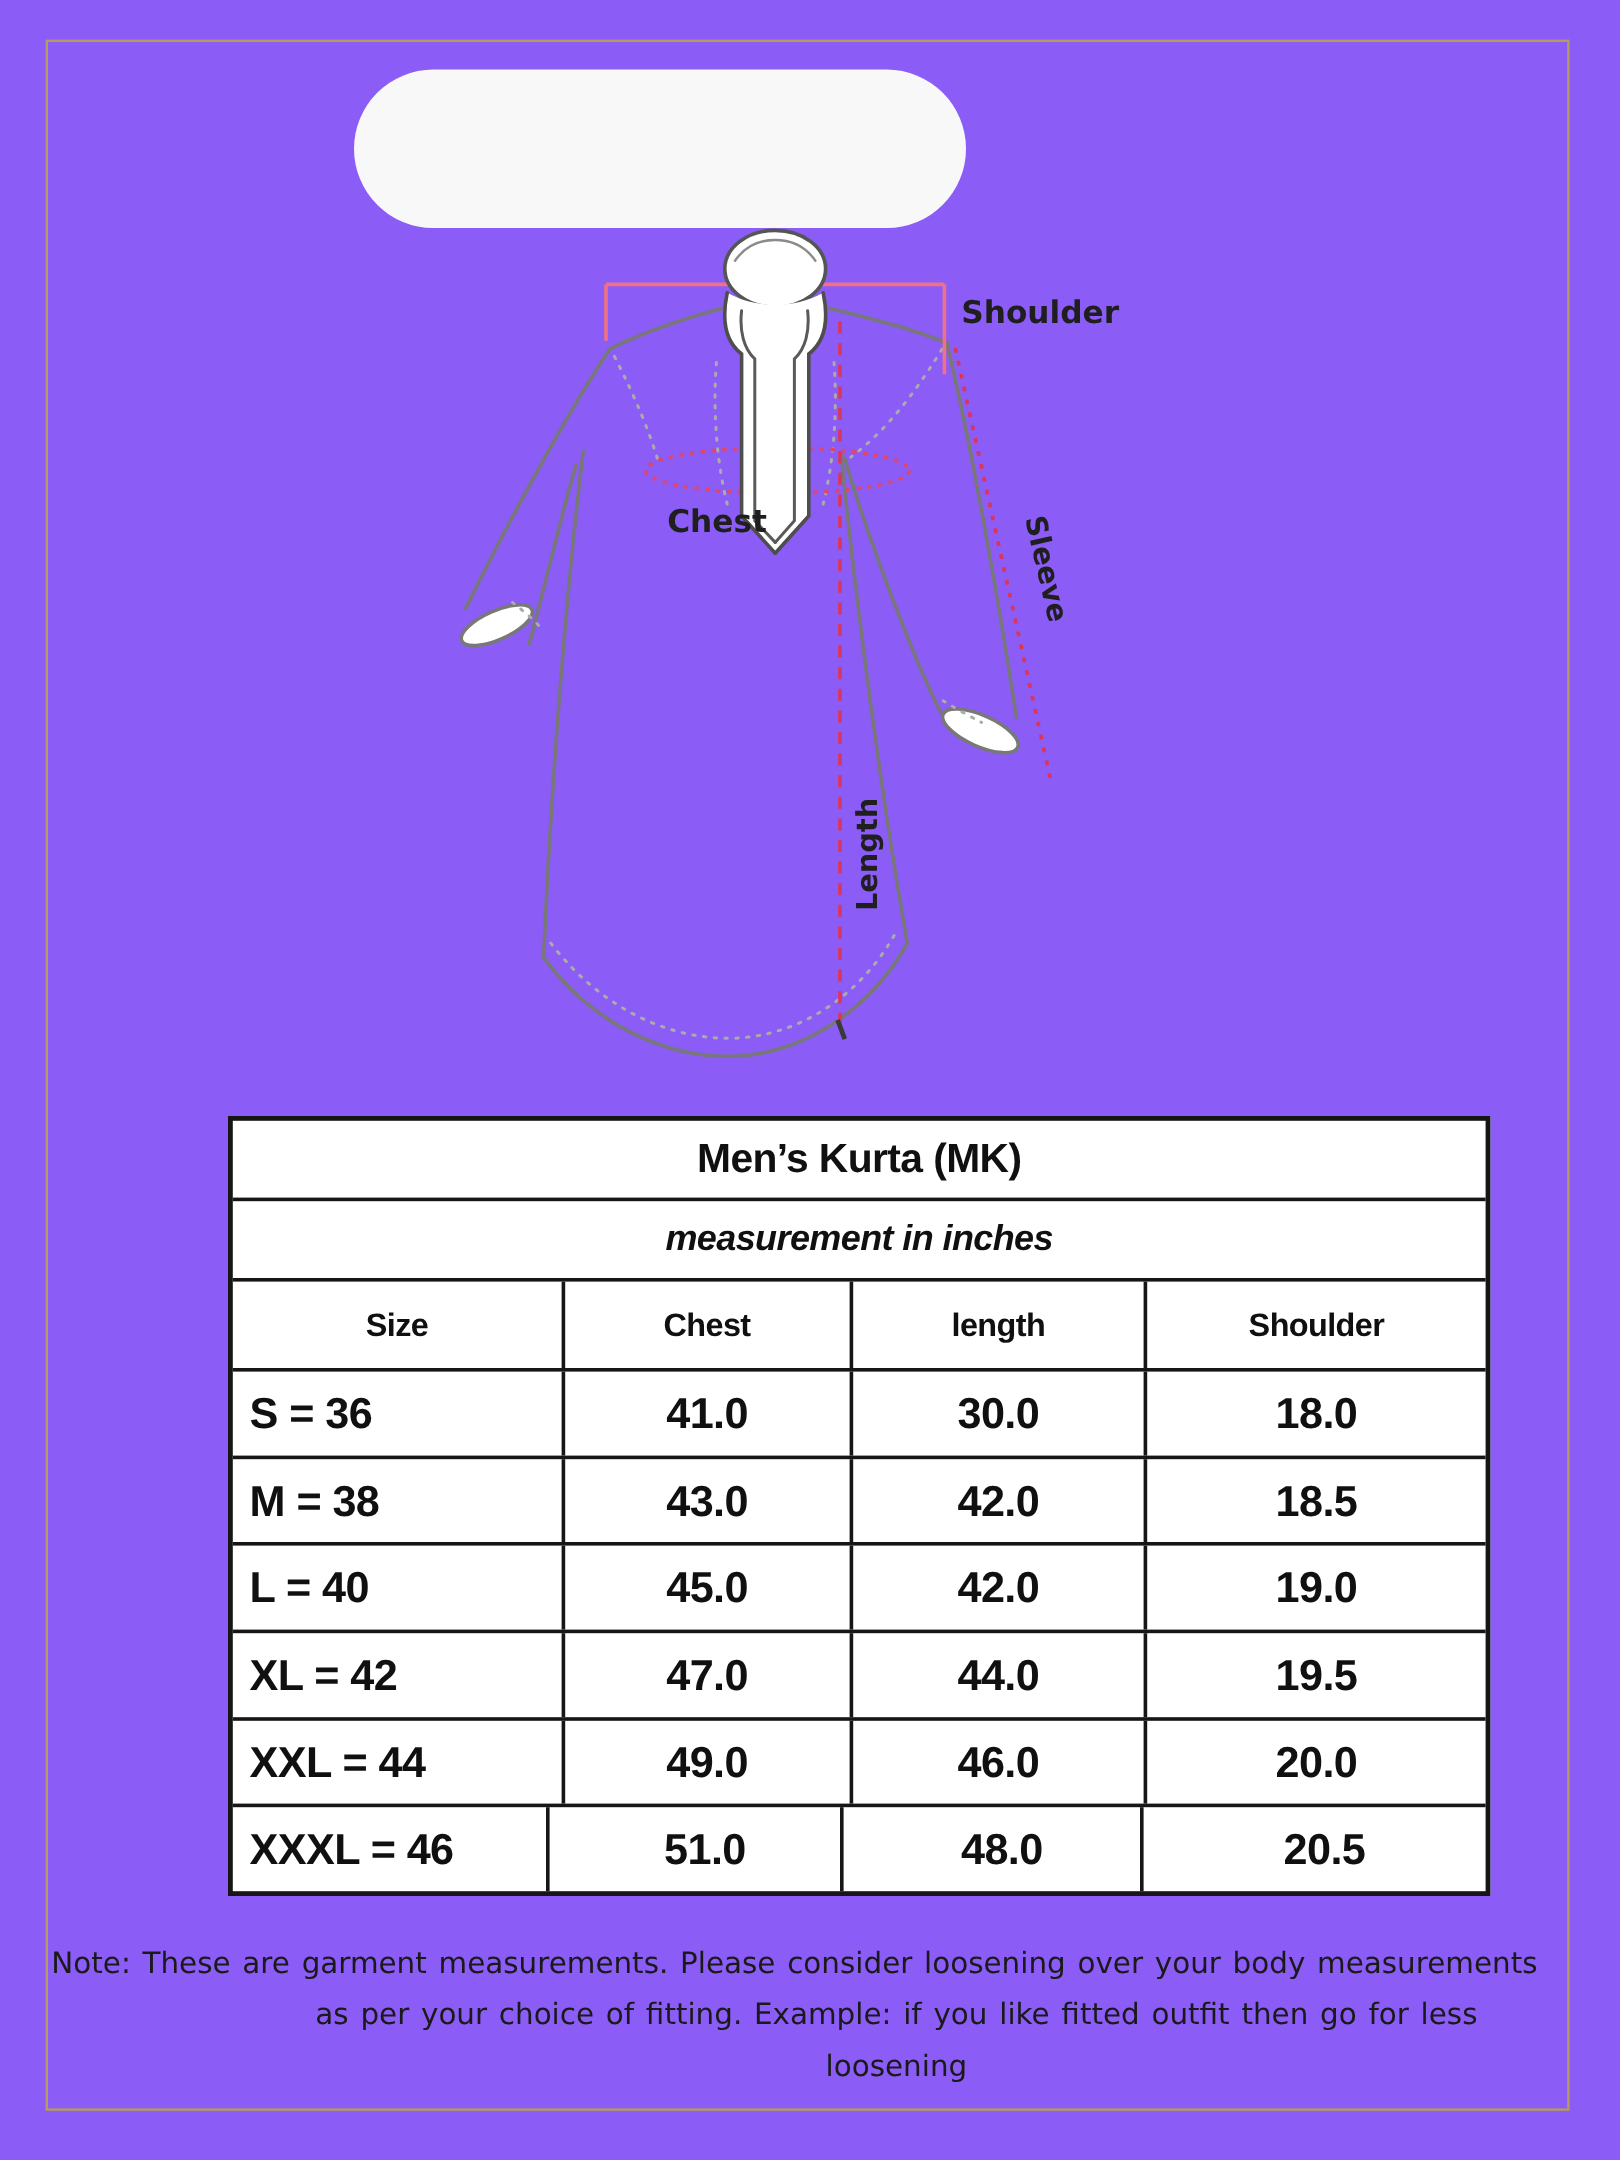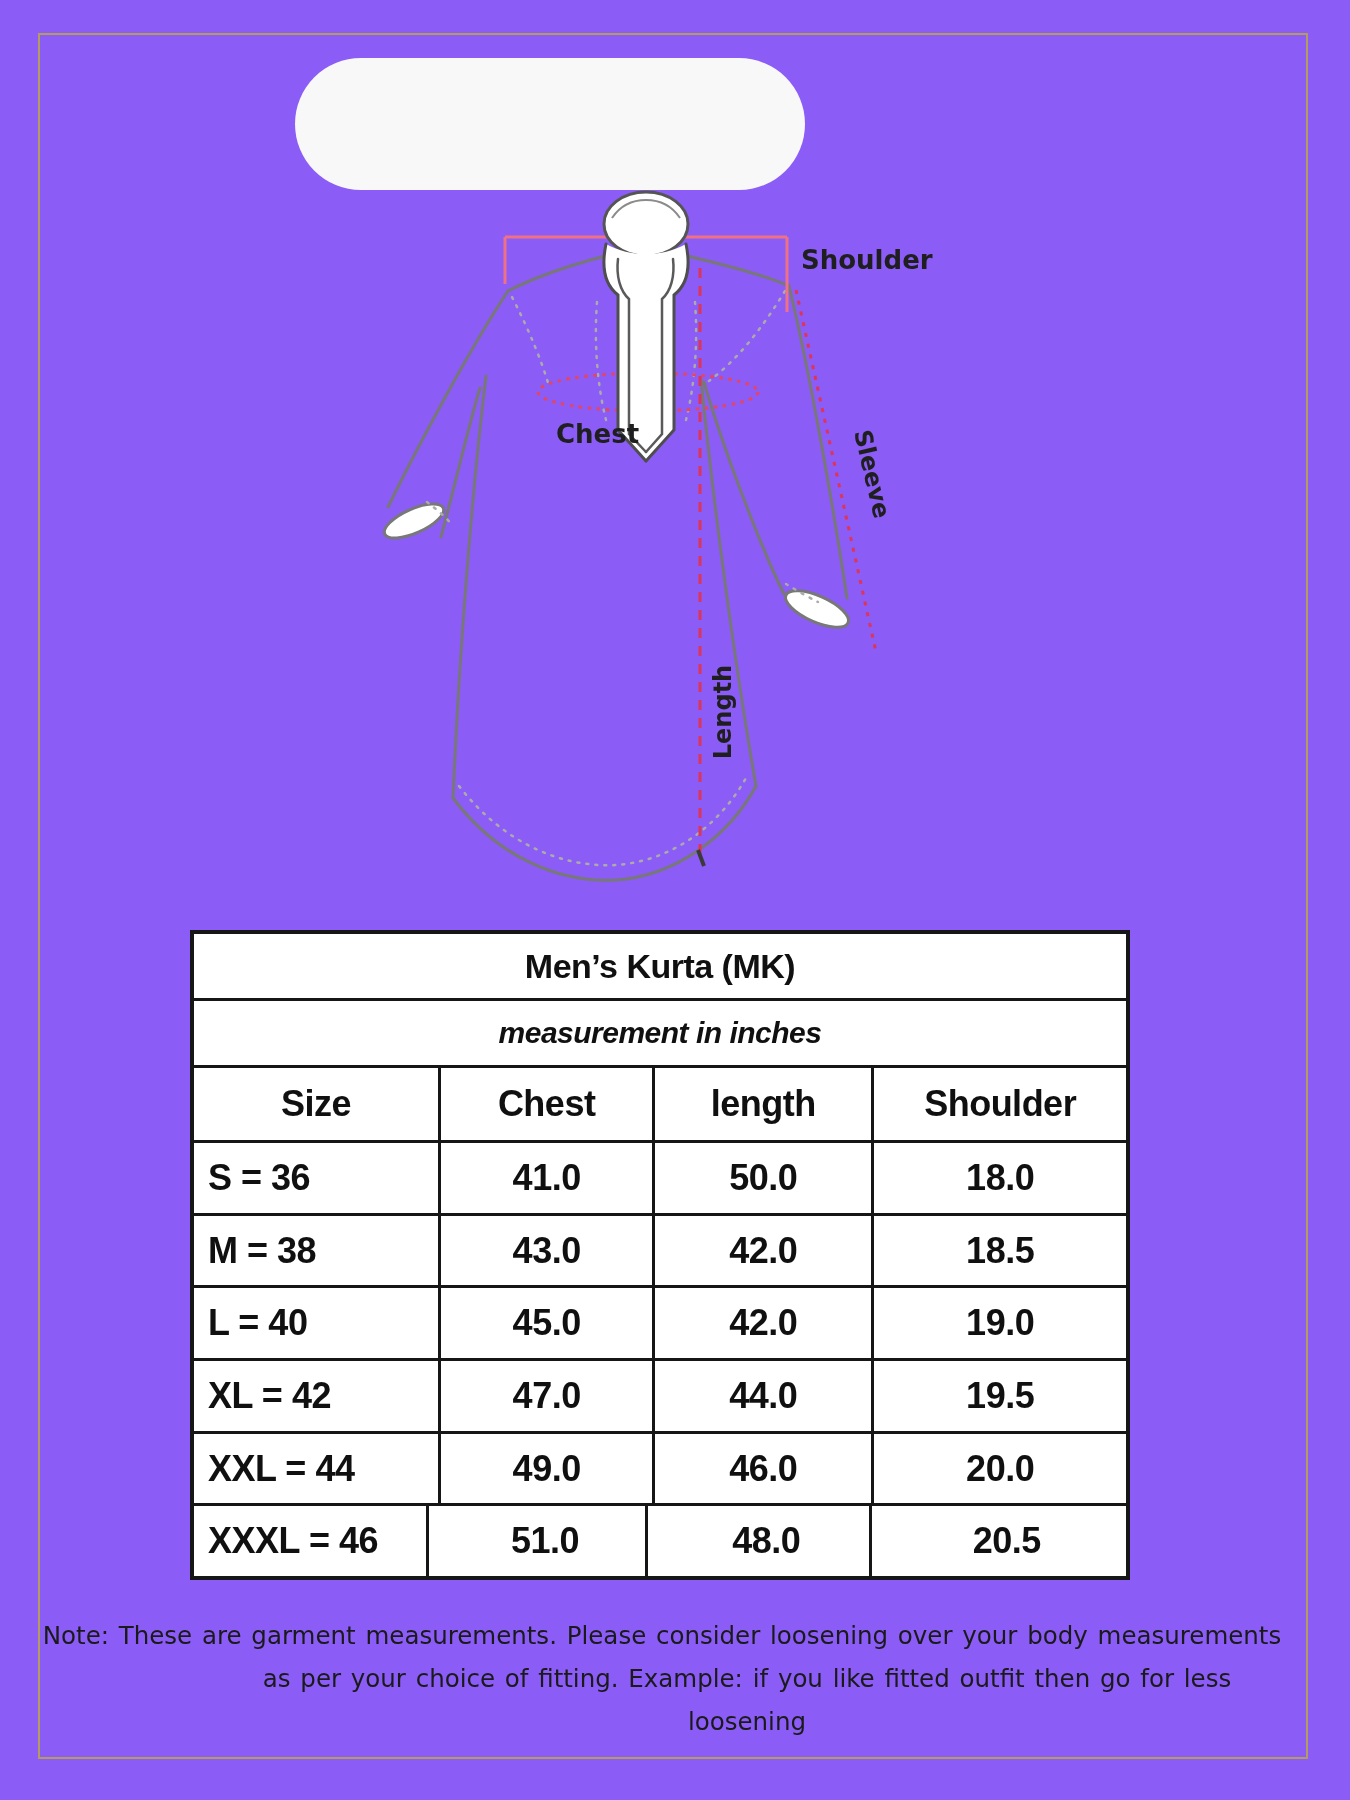--- a/index.html
+++ b/index.html
@@ -1,33 +1,33 @@
 <!DOCTYPE html>
 <html><head>
 <meta charset="utf-8">
 <style>
   html,body{margin:0;padding:0;background:#ffffff;}
   .canvas{position:relative;width:1350px;height:1800px;background:#8b5cf6;overflow:hidden;font-family:"DejaVu Sans",sans-serif;}
   .frame{position:absolute;left:38px;top:33px;width:1270px;height:1726px;border:2px solid #b49c5e;box-sizing:border-box;}
   .blob{position:absolute;left:295px;top:58px;width:510px;height:132px;border-radius:66px;background:#f8f8f8;}
   svg.diagram{position:absolute;left:330px;top:160px;}
 
-  .size-table{position:absolute;left:190px;top:930px;width:940px;height:650px;border:4px solid #161616;background:#ffffff;display:flex;flex-direction:column;box-sizing:border-box;font-family:"Liberation Sans",sans-serif;color:#101010;font-weight:bold;justify-content:space-between;}
+  .size-table{position:absolute;left:190px;top:930px;width:1052px;height:650px;border:4px solid #161616;background:#ffffff;display:flex;flex-direction:column;box-sizing:border-box;font-family:"Liberation Sans",sans-serif;color:#101010;font-weight:bold;justify-content:space-between;}
   .trow{display:flex;align-items:stretch;border-bottom:3px solid #161616;}
   .trow:last-child{border-bottom:none;gap:16px;}
   .t-title{height:64px;align-items:center;justify-content:center;font-size:34px;letter-spacing:-0.5px;}
   .t-sub{height:64px;align-items:center;justify-content:center;font-size:30px;letter-spacing:-0.5px;font-style:italic;}
   .t-head{height:72px;}
   .t-data{flex:1;}
   .cell{display:flex;align-items:center;justify-content:center;border-right:3px solid #161616;box-sizing:border-box;letter-spacing:-0.5px;}
   .c0{width:26.5%;}
   .c1{width:23%;}
   .c2{width:23.5%;}
   .c3{width:27%;border-right:none;}
-  .t-head .cell{font-size:36px;}
+  .t-head .cell{font-size:27px;}
   .t-data .cell{font-size:36px;}
   .t-data .c0{justify-content:flex-start;padding-left:14px;}
 
   .note{position:absolute;left:40px;top:1614px;width:1244px;font-size:24.5px;color:#1a1a1a;line-height:43px;text-align:center;word-spacing:2px;}
   .note .l2{padding-left:170px;}
 </style>
 </head>
 <body>
 
 <div class="canvas">
@@ -101,21 +101,21 @@
     </div>
     <div class="trow t-head">
       <div class="cell c0">Size</div>
       <div class="cell c1">Chest</div>
       <div class="cell c2">length</div>
       <div class="cell c3">Shoulder</div>
     </div>
     <div class="trow t-data">
       <div class="cell c0">S = 36</div>
       <div class="cell c1">41.0</div>
-      <div class="cell c2">50.0</div>
+      <div class="cell c2">30.0</div>
       <div class="cell c3">18.0</div>
     </div>
     <div class="trow t-data">
       <div class="cell c0">M = 38</div>
       <div class="cell c1">43.0</div>
       <div class="cell c2">42.0</div>
       <div class="cell c3">18.5</div>
     </div>
     <div class="trow t-data">
       <div class="cell c0">L = 40</div>

